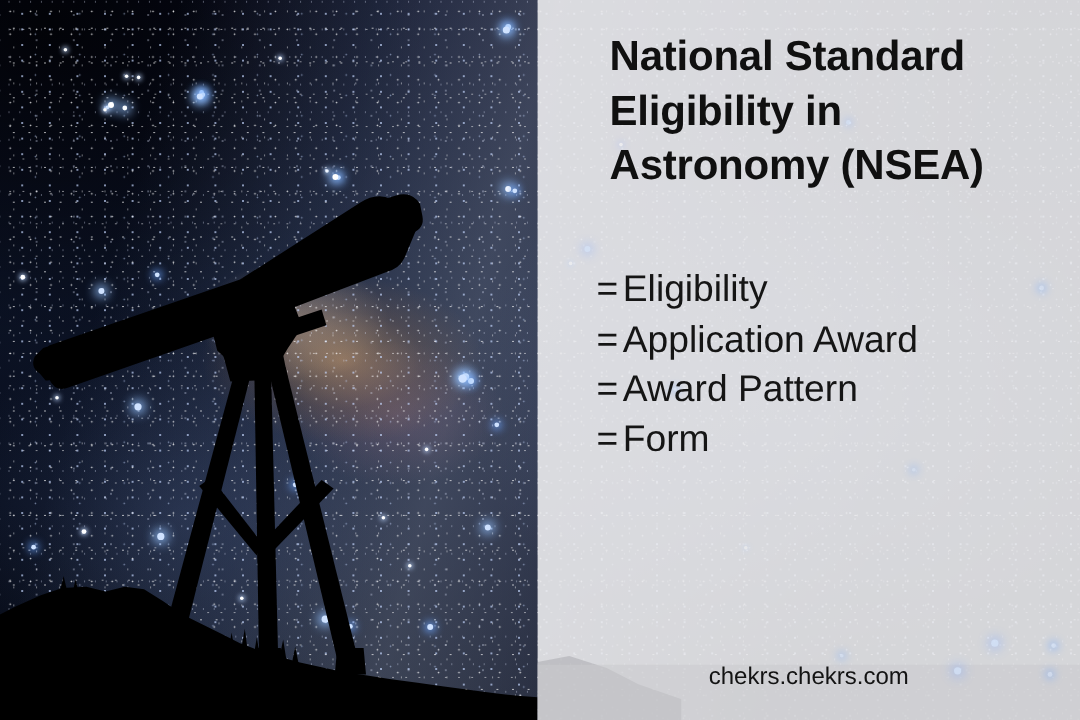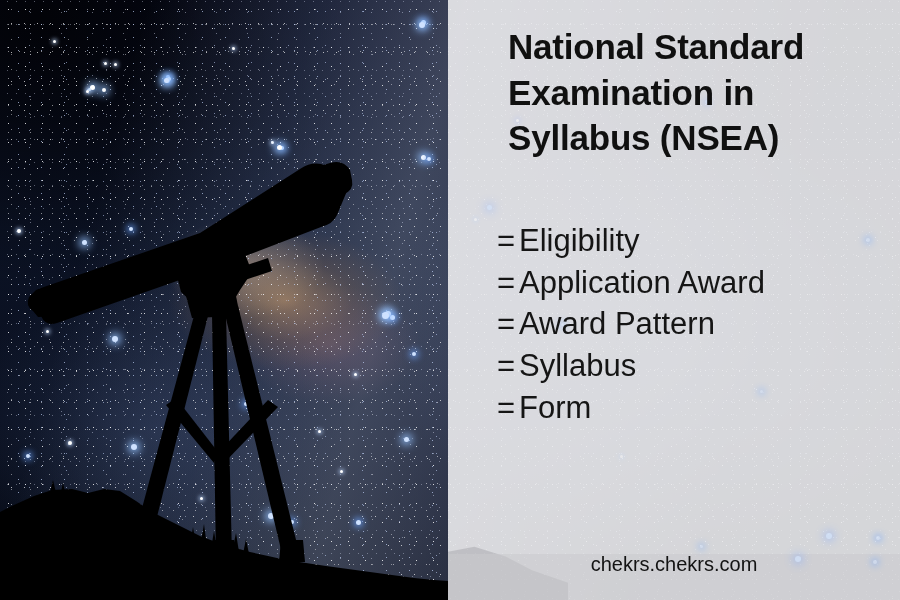--- a/index.html
+++ b/index.html
@@ -286,38 +286,35 @@
   <div class="star blue" style="left:876px; top:536px; width:4px; height:4px; opacity:.6;"></div>
   <div class="star blue" style="left:873px; top:560px; width:4px; height:4px; opacity:.55;"></div>
   <div class="star blue" style="left:700px; top:545px; width:3px; height:3px; opacity:.5;"></div>
   <div class="star" style="left:620px; top:455px; width:3px; height:3px; opacity:.4;"></div>
   <div class="star blue" style="left:760px; top:390px; width:3px; height:3px; opacity:.45;"></div>
 
   <div class="content">
 
     <h1 class="title">
       <span class="tline">National Standard</span>
-      <span class="tline">Examination in</span>
-      <span class="tline">Syllabus (NSEA)</span>
+      <span class="tline">Eligibility in</span>
+      <span class="tline">Astronomy (NSEA)</span>
     </h1>
 
     <ul class="bullets">
       <li>
         <span class="mk">=</span><span>Eligibility</span>
       </li>
       <li>
         <span class="mk">=</span><span>Application Award</span>
       </li>
       <li>
         <span class="mk">=</span><span>Award Pattern</span>
       </li>
       <li>
-        <span class="mk">=</span><span>Syllabus</span>
-      </li>
-      <li>
         <span class="mk">=</span><span>Form</span>
       </li>
     </ul>
 
     <div class="footer">chekrs.chekrs.com</div>
 
   </div>
 </div>
 
 </body></html>

